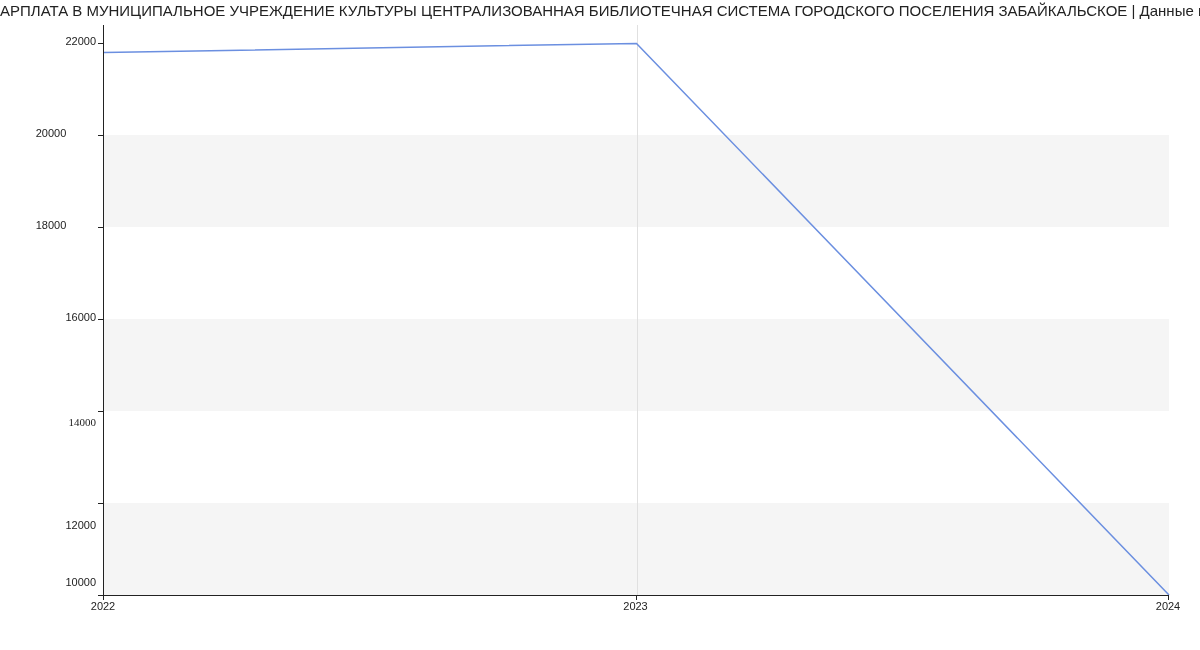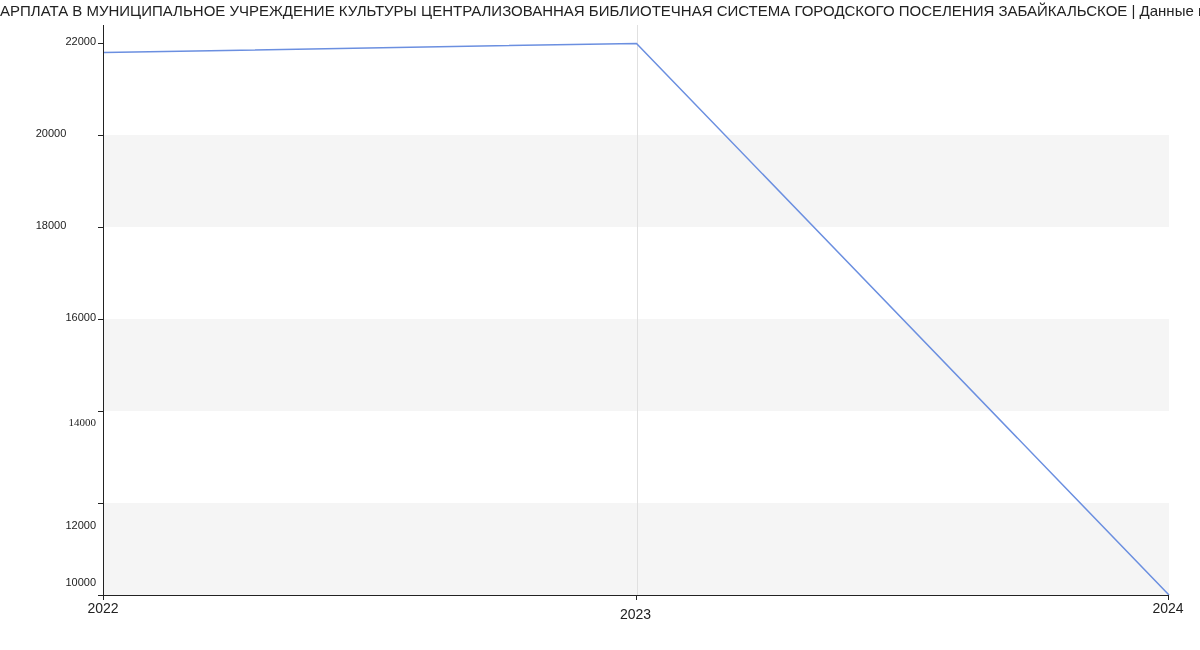--- a/index.html
+++ b/index.html
@@ -60,21 +60,21 @@
   .ytick-mark {
     position: absolute;
     left: 98px;
     width: 5px;
     height: 1px;
     background: #222;
   }
   .xtick {
     position: absolute;
     top: 600px;
-    font-size: 14px;
+    font-size: 11px;
     color: #222;
     transform: translateX(-50%);
   }
   .xtick-mark {
     position: absolute;
     top: 595px;
     width: 1px;
     height: 5px;
     background: #222;
   }
@@ -111,17 +111,17 @@
     <div class="ytick" style="top: 311.194px;">16000</div>
     <div class="ytick-mark" style="top: 319.194px;"></div>
     <div class="ytick" style="top: 219.258px; text-align: center;">18000</div>
     <div class="ytick-mark" style="top: 227.258px;"></div>
     <div class="ytick" style="top: 127.323px; text-align: center;">20000</div>
     <div class="ytick-mark" style="top: 135.323px;"></div>
     <div class="ytick" style="top: 35.3871px;">22000</div>
     <div class="ytick-mark" style="top: 43.3871px;"></div>
     <div class="xtick" style="left: 103px;">2022</div>
     <div class="xtick-mark" style="left: 103px;"></div>
-    <div class="xtick" style="left: 635.5px; margin-top: 6px;">2023</div>
+    <div class="xtick" style="left: 635.5px;">2023</div>
     <div class="xtick-mark" style="left: 635.5px;"></div>
     <div class="xtick" style="left: 1168px;">2024</div>
     <div class="xtick-mark" style="left: 1168px;"></div>
   </div>
 
 </body></html>

